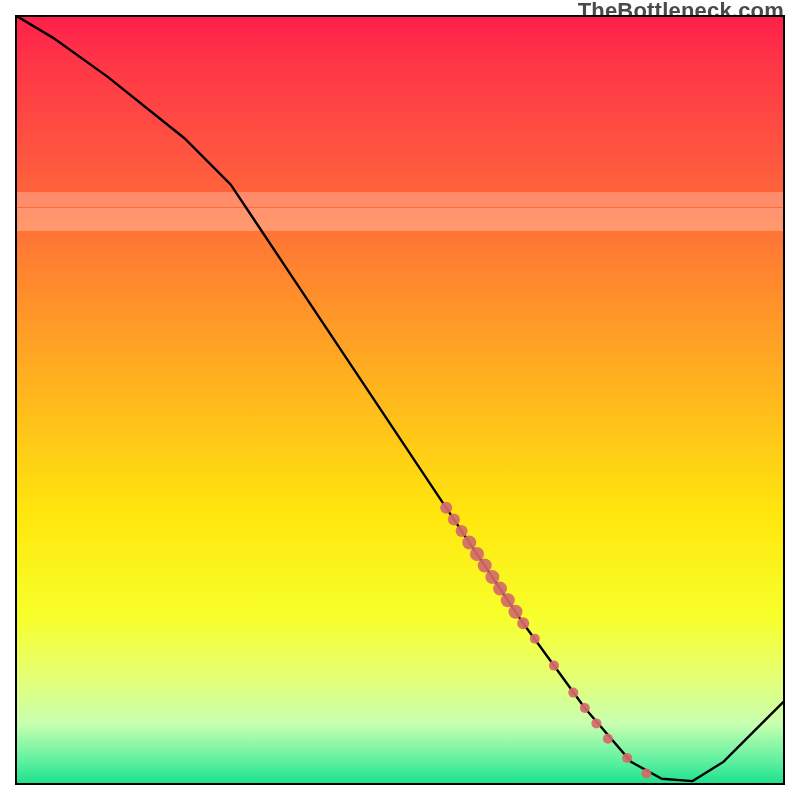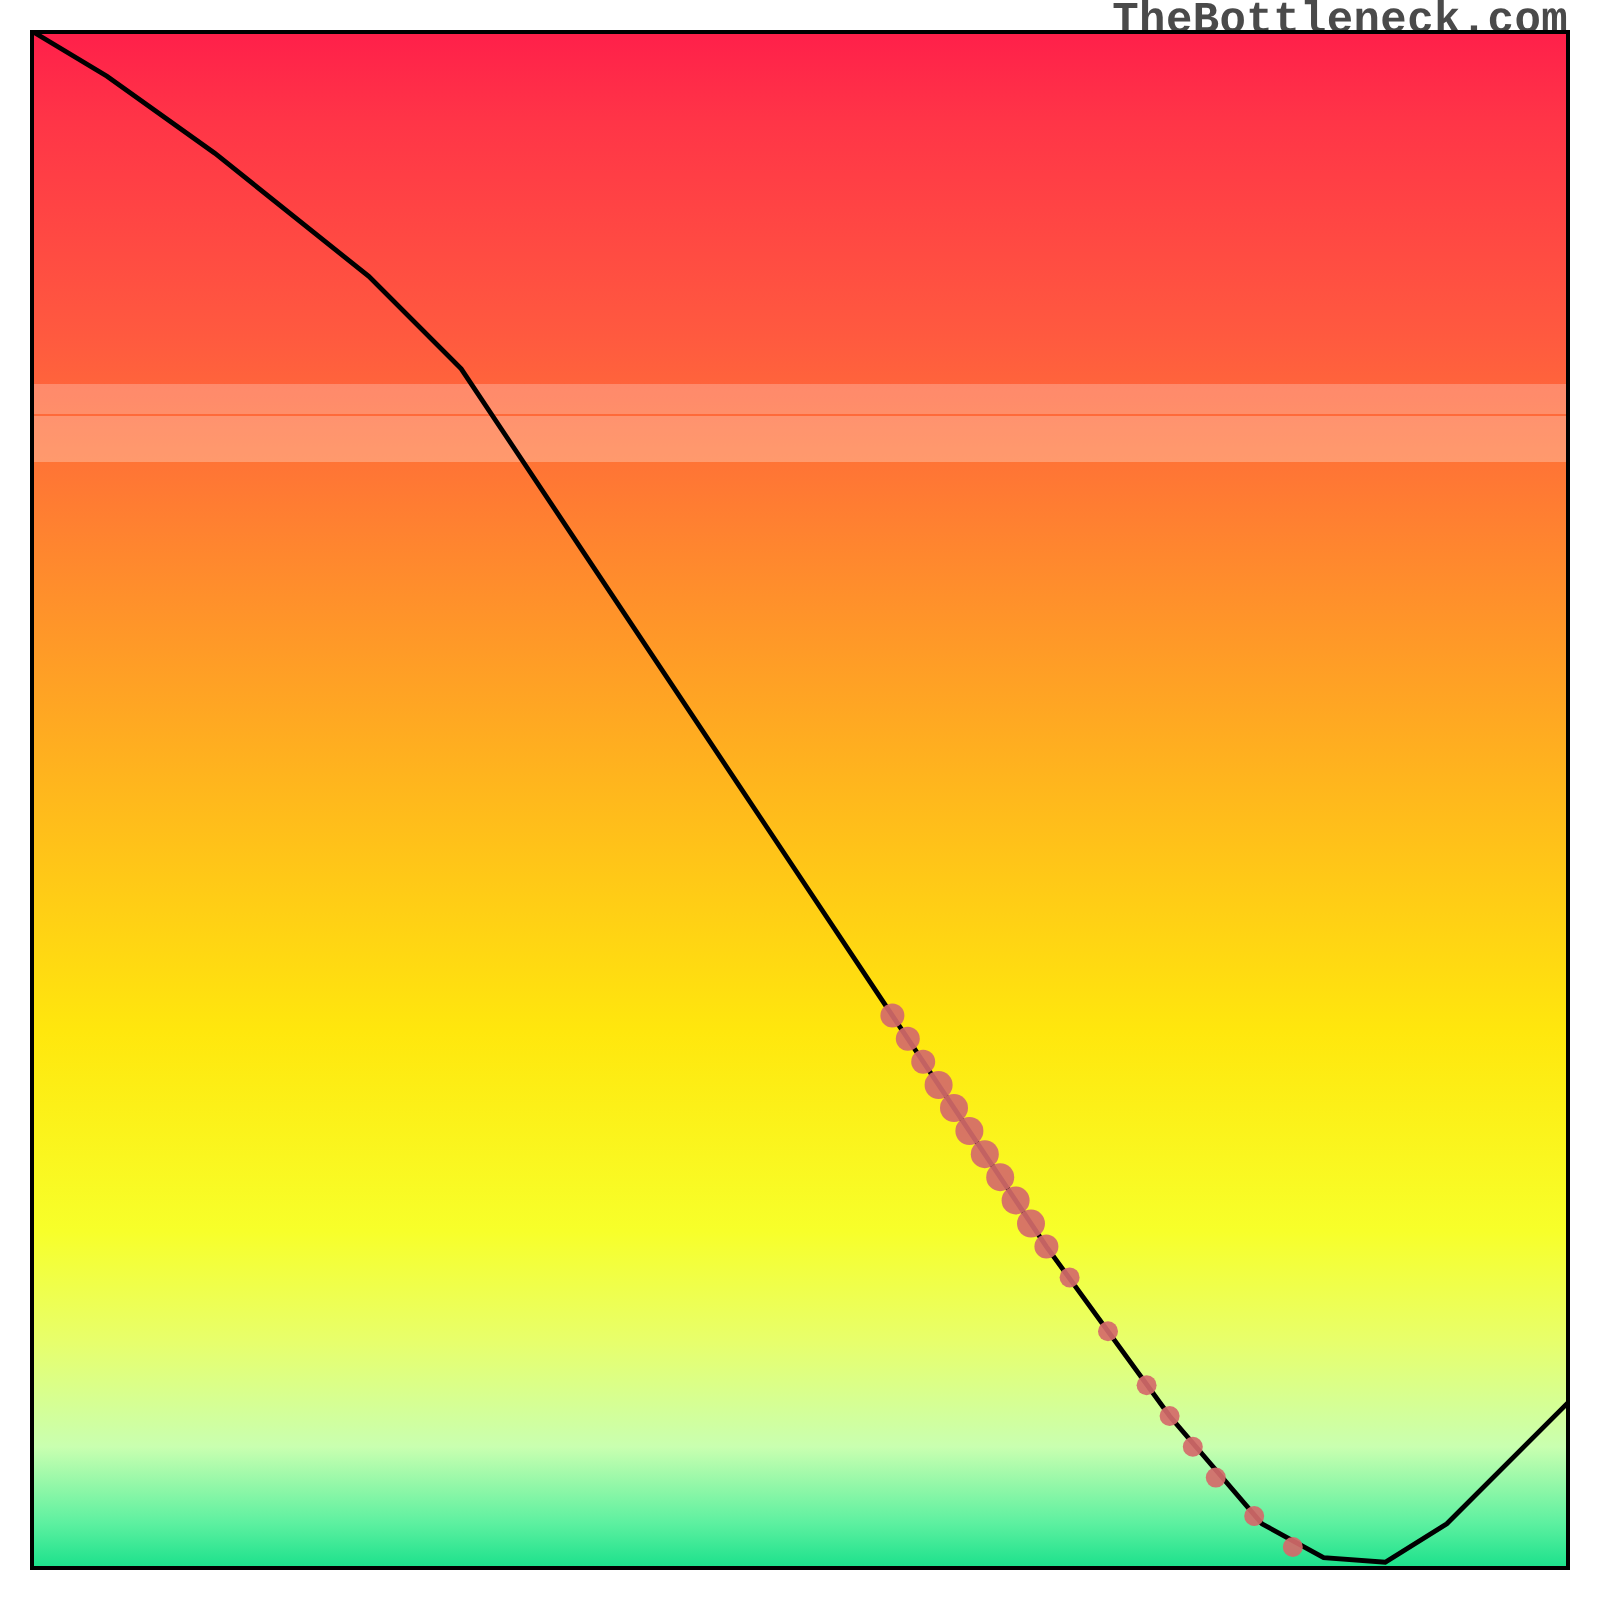--- a/index.html
+++ b/index.html
@@ -8,21 +8,20 @@
     width: 800px;
     height: 800px;
     overflow: hidden;
     background: #ffffff;
     font-family: Arial, Helvetica, sans-serif;
   }
   .stage {
     position: relative;
     width: 800px;
     height: 800px;
-    font-family: Liberation Mono, monospace;
   }
   .plot-area {
     position: absolute;
     left: 15px;
     top: 15px;
     width: 770px;
     height: 770px;
     box-sizing: border-box;
   }
   .gradient-bg {

